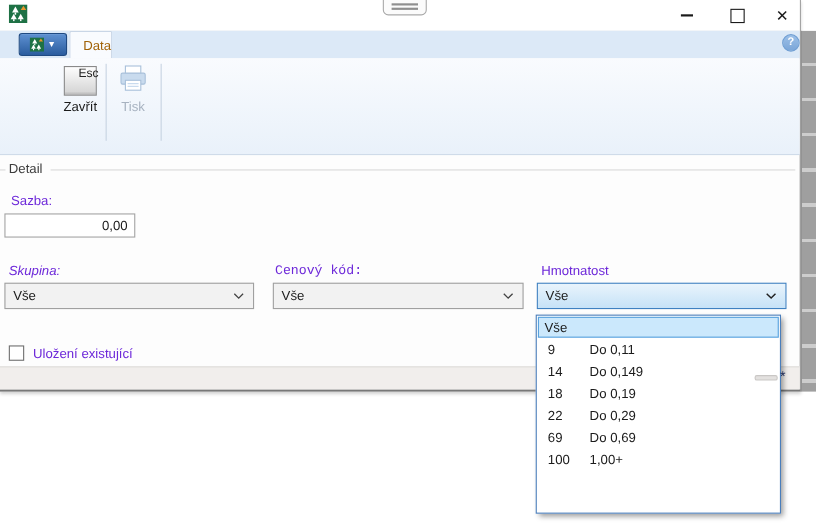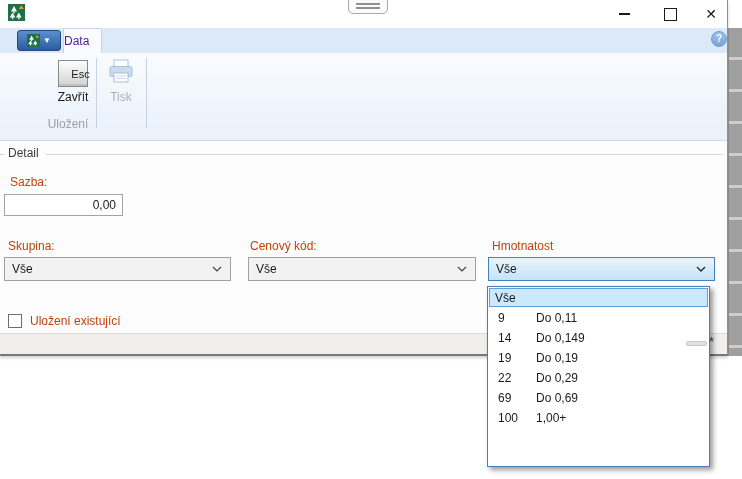--- a/index.html
+++ b/index.html
@@ -21,49 +21,49 @@
   .btn-min{left:609px}.btn-max{left:655px}.btn-close{left:696px;font-size:14px;color:#1a1a1a;}
   .glyph-min{width:11px;height:1.5px;background:#1a1a1a;display:block;}
   .glyph-max{width:11px;height:11px;border:1.2px solid #1a1a1a;display:block;}
 
   
   .tabrow{position:absolute;left:0;top:28px;width:100%;height:25px;background:#dce9f7;}
   .appmenu{position:absolute;left:17px;top:2px;width:44px;height:21px;border-radius:3px;
     background:linear-gradient(#5d90d1,#2a5c9e);border:1px solid #1f4a82;box-sizing:border-box;
     display:flex;align-items:center;justify-content:center;gap:3px;}
   .appmenu .arrow{color:#fff;font-size:8px;line-height:8px;}
-  .tab{position:absolute;top:0;height:25px;line-height:25px;text-align:left;color:#4c1d95;}
+  .tab{position:absolute;top:0;height:25px;line-height:25px;text-align:right;color:#a16207;}
   .tab-data{left:63px;width:39px;background:#f9fbfe;border:1px solid #c9d6e6;border-bottom:none;
     border-radius:2px 2px 0 0;box-sizing:border-box;}
   .tab-help{left:103px;width:66px;}
   .helpbtn{position:absolute;left:711px;top:3px;width:16px;height:16px;border-radius:50%;
     background:linear-gradient(#9cc0e8,#7ba6d8);border:1px solid #6f9ed3;box-sizing:border-box;
     color:#fff;font-size:10px;font-weight:bold;text-align:center;line-height:14px;}
 
   
   .ribbon{position:absolute;left:0;top:53px;width:100%;height:88px;
     background:linear-gradient(#f9fbfe,#e9f1fa);border-bottom:1px solid #cfdbe9;box-sizing:border-box;}
   .rbtn{position:absolute;top:4px;width:42px;height:76px;display:flex;flex-direction:column;align-items:center;}
   .rbtn .lbl{margin-top:3px;}
   .rbtn-ok{left:8px}.rbtn-close{left:52px}.rbtn-print{left:100px}
   .ok-circle{width:33px;height:33px;border-radius:50%;background:#b5dbb5;border:1px solid #9ccf9c;box-sizing:border-box;
     display:flex;align-items:center;justify-content:center;}
   .esc-key{width:30px;height:27px;margin-top:3px;border-radius:0;border:1px solid #898989;box-sizing:border-box;
     background:linear-gradient(#fdfdfd,#d2d2d2);box-shadow:inset 0 -2px 0 #c2c2c2;
-    display:flex;align-items:center;justify-content:center;font-size:11px;color:#222;padding-left:15px;}
+    display:flex;justify-content:center;font-size:11px;color:#222;padding-left:15px;}
   .rbtn-print .lbl{color:#a7b2c0;}
   .rsep{position:absolute;top:5px;width:1px;height:70px;background:#c7d3e2;}
   .sep1{left:96px}.sep2{left:146px}
   .groupname{position:absolute;left:0;top:64px;width:136px;text-align:center;color:#98a1ac;}
 
   
   .grouphdr-text{position:absolute;left:8px;top:146px;color:#3c3c3c;}
   .grouphdr-line{position:absolute;top:154px;height:1px;background:#dadada;}
   .line-l{left:0;width:5px}.line-r{left:46px;width:677px;}
-  .field-label{position:absolute;color:#c2410c;}
+  .field-label{position:absolute;color:#6d28d9;}
   .sazba-input{position:absolute;left:4px;top:194px;width:119px;height:22px;border:1px solid #a3a3a3;
     box-sizing:border-box;background:#fff;text-align:right;padding:0 6px;font:12px "Liberation Sans",sans-serif;color:#1b1b1b;}
   .combo{position:absolute;top:257px;height:24px;box-sizing:border-box;border:1px solid #a0a0a0;background:#f2f2f2;
     display:flex;align-items:center;justify-content:space-between;padding:0 8px 0 7px;}
   .combo-skupina{left:4px;width:227px;}
   .combo-cenovy{left:248px;width:228px;}
   .combo-hmot{left:488px;width:227px;border-color:#3f81c1;background:linear-gradient(#e9f4fc,#c6e2f7);}
   .chk{position:absolute;left:8px;top:314px;width:14px;height:14px;border:1px solid #6e6e6e;background:#fff;box-sizing:border-box;}
 
   
@@ -151,39 +151,38 @@
         <svg width="30" height="30" viewBox="0 0 30 30">
           <rect x="8" y="3" width="14" height="7" fill="#fff" stroke="#a8c0da"></rect>
           <rect x="4" y="9.5" width="22" height="10" rx="1.5" fill="#c9dbee" stroke="#a8c0da"></rect>
           <rect x="8" y="16" width="14" height="9" fill="#fff" stroke="#a8c0da"></rect>
           <line x1="10" y1="19" x2="20" y2="19" stroke="#c9dbee"></line>
           <line x1="10" y1="21.5" x2="20" y2="21.5" stroke="#c9dbee"></line>
         </svg>
         <span class="lbl">Tisk</span>
       </div>
       <div class="rsep sep2"></div>
-      <div class="groupname">Uložení</div>
     </div>
 
     <span class="grouphdr-text">Detail</span>
     <span class="grouphdr-line line-l"></span>
     <span class="grouphdr-line line-r"></span>
 
     <span class="field-label" style="left:10px;top:175px;">Sazba:</span>
     <input class="sazba-input" value="0,00" style="">
 
-    <span class="field-label" style="left:8px;top:239px;">Skupina:</span>
+    <span class="field-label" style="left:8px;top:239px;font-style:italic;">Skupina:</span>
     <div class="combo combo-skupina">
       <span>Vše</span>
       <svg class="chev" width="10" height="6" viewBox="0 0 10 6">
           <path d="M1 1 L5 5 L9 1" fill="none" stroke="#444" stroke-width="1.2"></path>
         </svg>
     </div>
 
-    <span class="field-label" style="left:250px;top:239px;">Cenový kód:</span>
+    <span class="field-label" style="left:250px;top:239px;font-family:Liberation Mono, monospace;">Cenový kód:</span>
     <div class="combo combo-cenovy">
       <span>Vše</span>
       <svg class="chev" width="10" height="6" viewBox="0 0 10 6">
           <path d="M1 1 L5 5 L9 1" fill="none" stroke="#444" stroke-width="1.2"></path>
         </svg>
     </div>
 
     <span class="field-label" style="left:492px;top:239px;">Hmotnatost</span>
     <div class="combo combo-hmot">
       <span>Vše</span>
@@ -206,21 +205,21 @@
     <div class="psel">Vše</div>
     <div class="pitem">
         <span class="val">9</span>
         <span class="lbl">Do 0,11</span>
       </div>
     <div class="pitem">
         <span class="val">14</span>
         <span class="lbl">Do 0,149</span>
       </div>
     <div class="pitem">
-        <span class="val">19</span>
+        <span class="val">18</span>
         <span class="lbl">Do 0,19</span>
       </div>
     <div class="pitem">
         <span class="val">22</span>
         <span class="lbl">Do 0,29</span>
       </div>
     <div class="pitem">
         <span class="val">69</span>
         <span class="lbl">Do 0,69</span>
       </div>

